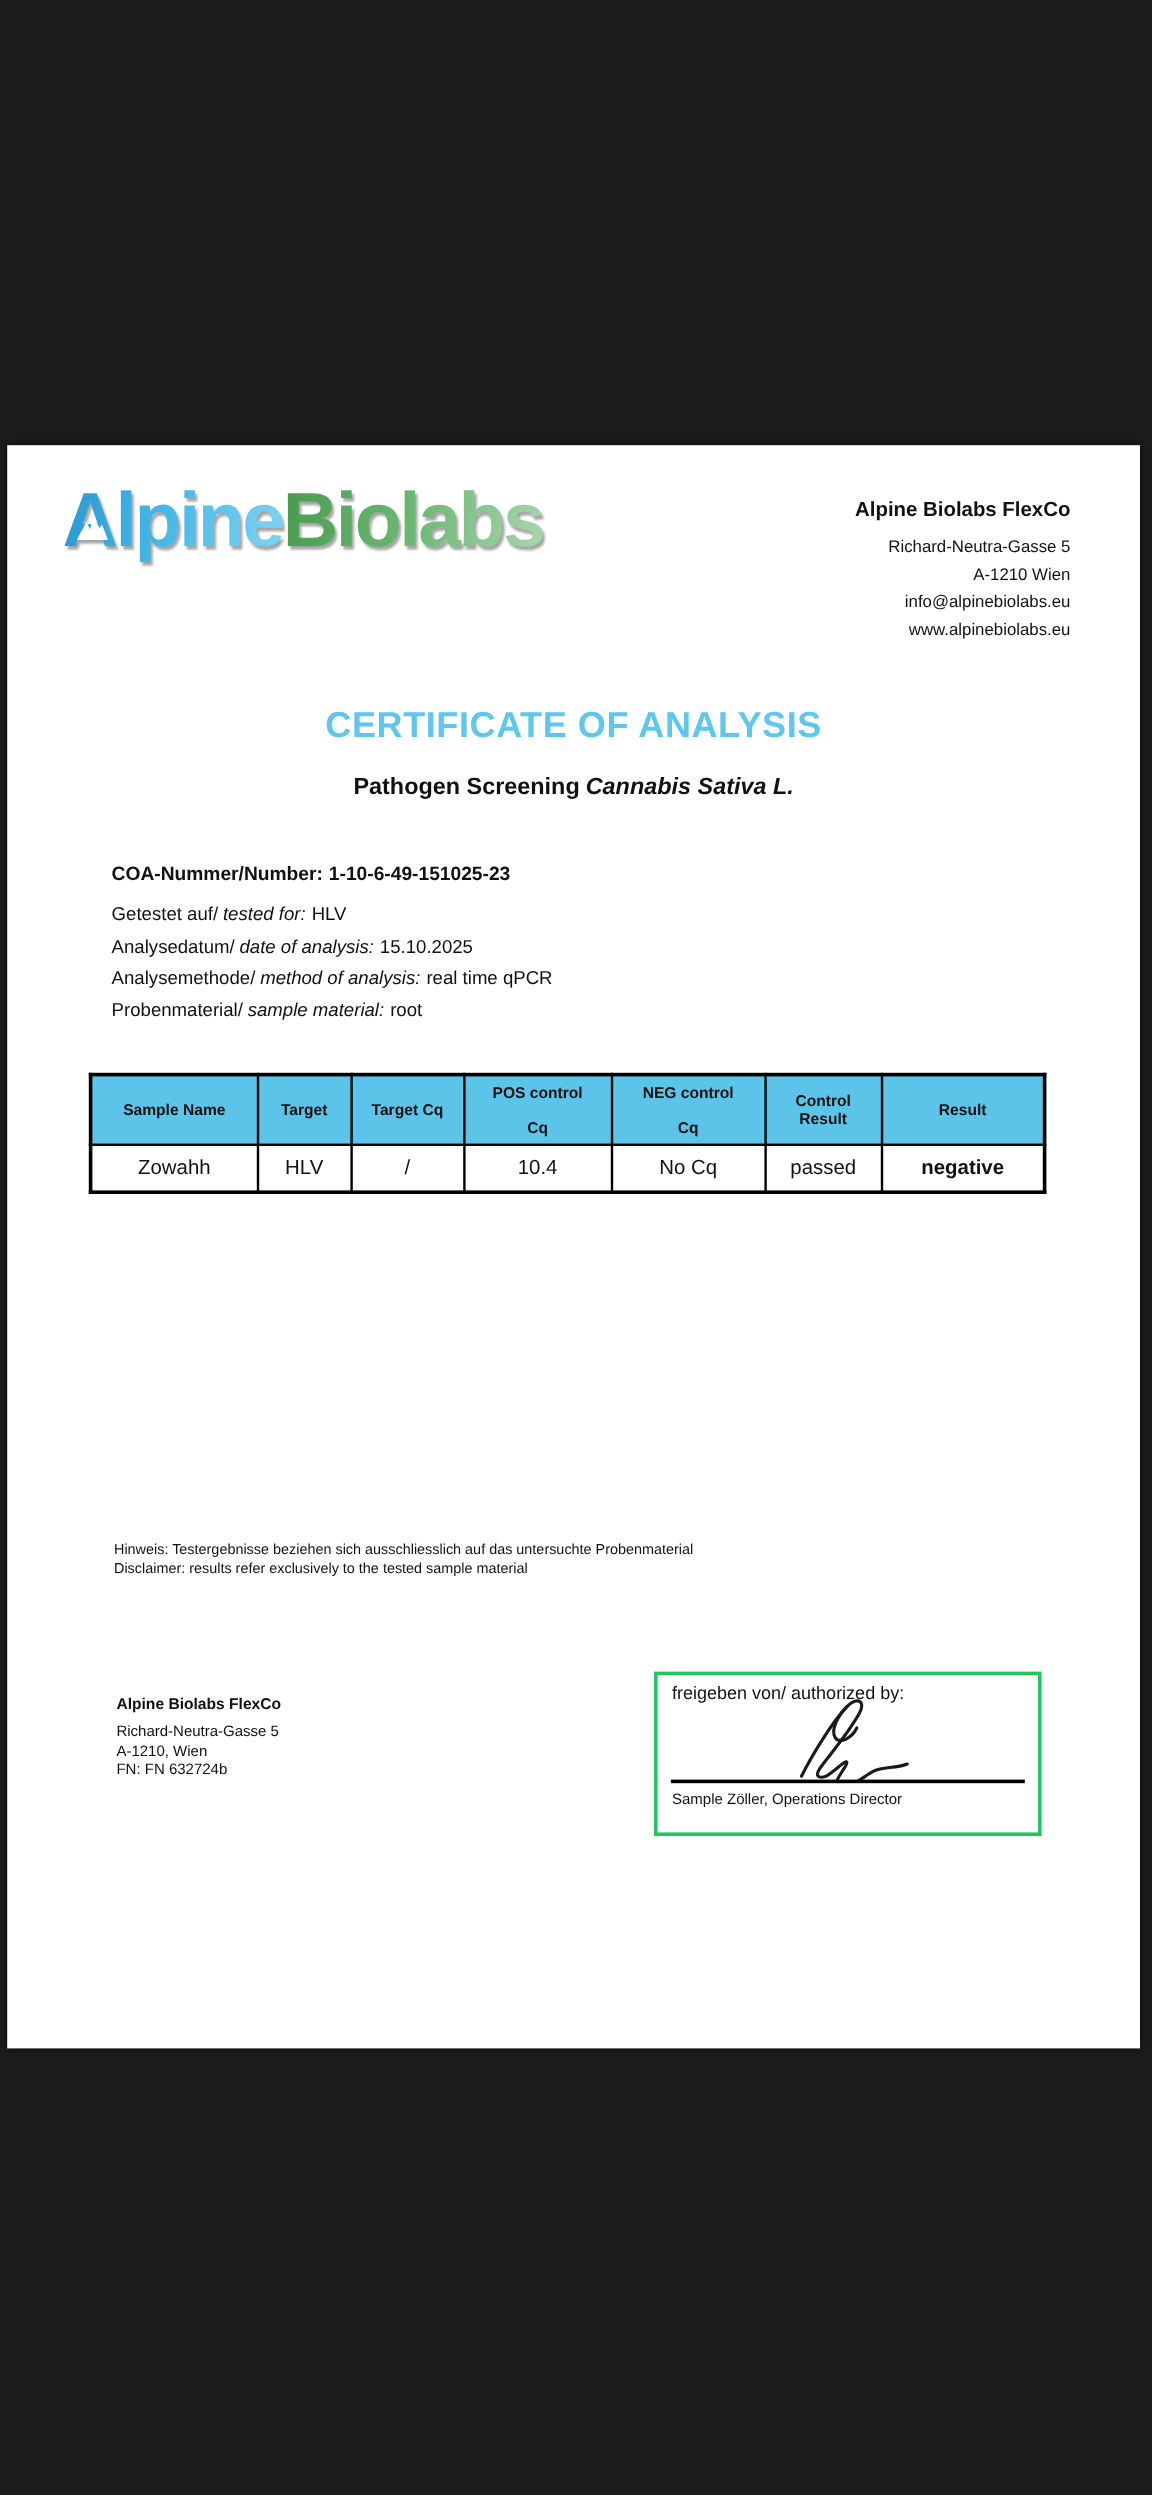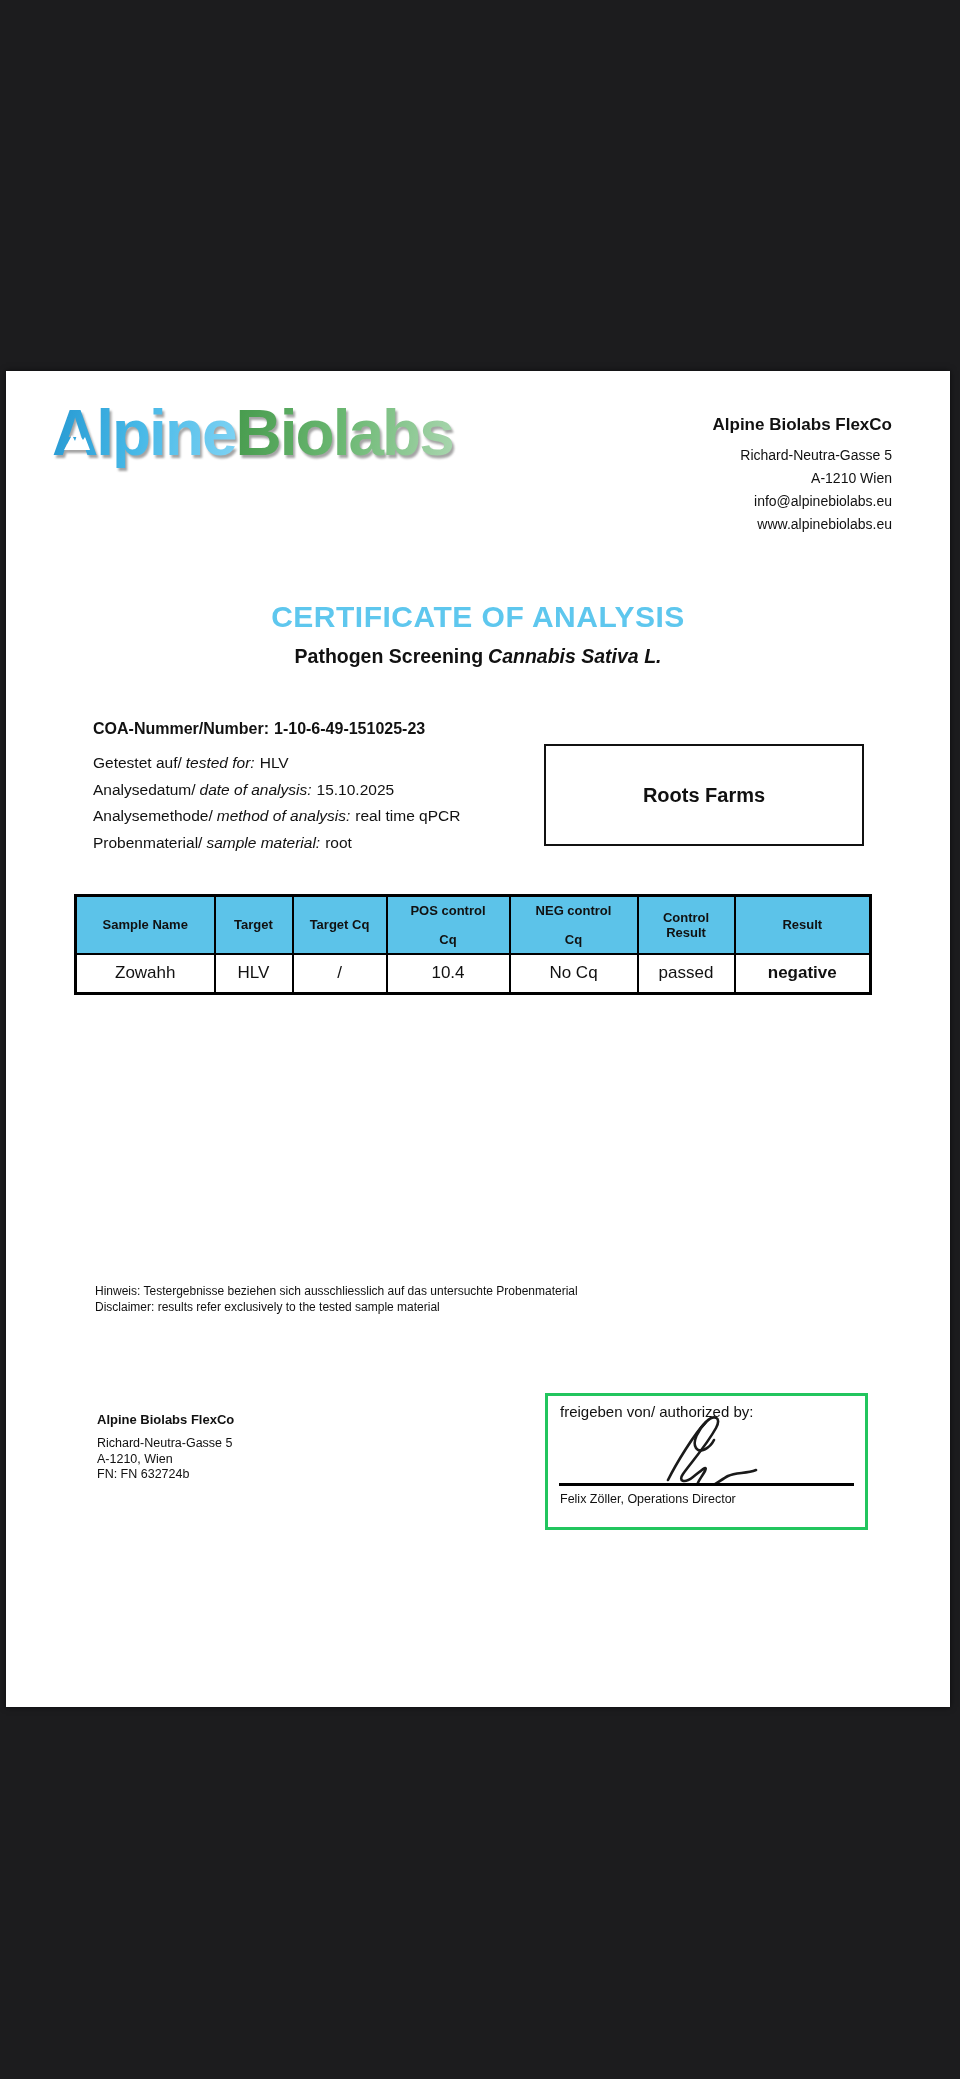--- a/index.html
+++ b/index.html
@@ -25,21 +25,21 @@
               -webkit-background-clip:text; background-clip:text; color:transparent; }
   .logo .w2 { background:linear-gradient(100deg,#479b4d 0%,#6cb873 50%,#a9d6af 100%);
               -webkit-background-clip:text; background-clip:text; color:transparent; }
   .logo-mountain { position:absolute; left:12px; top:31px; }
   
   .hdr-right { position:absolute; right:58px; top:44px; text-align:right; }
   .hdr-right .company { font-weight:bold; font-size:17px; margin-bottom:9px; }
   .hdr-right .addr div { font-size:14px; line-height:23px; }
   
   .title { position:absolute; left:0; top:217px; width:100%; text-align:center;
-           font-size:30px; font-weight:bold; letter-spacing:0.5px;margin-top:12px; }
+           font-size:30px; font-weight:bold; letter-spacing:0.5px; }
   .subtitle { position:absolute; left:0; top:259px; width:100%; text-align:center;
               font-size:19.5px; font-weight:bold;margin-top:15px; }
   .subtitle .it { font-style:italic; margin-left:5px; }
   
   .coa-line { position:absolute; left:87px; top:349px; font-size:16px; font-weight:bold; }
   .coa-line span { margin-right:5px; }
   .details { position:absolute; left:87px; top:383px; font-size:15.5px; }
   .detail-line { height:26.5px; }
   .detail-line .de { margin-right:4px; }
   .detail-line .en { font-style:italic; margin-right:5px; }
@@ -110,23 +110,20 @@
       <span class="de">Analysedatum/</span><span class="en">date of analysis:</span><span class="val">15.10.2025</span>
     </div>
     <div class="detail-line">
       <span class="de">Analysemethode/</span><span class="en">method of analysis:</span><span class="val">real time qPCR</span>
     </div>
     <div class="detail-line">
       <span class="de">Probenmaterial/</span><span class="en">sample material:</span><span class="val">root</span>
     </div>
   </div>
 
-  <div class="customer-box">
-    <div class="name">Roots Farms</div>
-  </div>
 
   <div class="results">
     <table>
       <colgroup>
         <col style="width:139px">
           <col style="width:78px">
           <col style="width:94px">
         <col style="width:123px">
           <col style="width:128px">
           <col style="width:97px">
@@ -172,16 +169,16 @@
     </div>
   </div>
 
   <div class="sig-box">
     <div class="sig-label">freigeben von/ authorized by:</div>
     <svg class="sig-svg" width="120" height="70" viewBox="0 0 120 70">
       <path d="M22,66 C30,50 48,20 60,8 C68,0 76,3 70,14 C60,32 44,50 37,60 C32,67 38,70 47,63 C55,57 62,50 59,57 C54,66 46,74 55,75 C64,76 74,66 82,62 C90,58 100,60 110,56" fill="none" stroke="#1a1a1a" stroke-width="2.6" stroke-linecap="round" stroke-linejoin="round"></path>
       <path d="M60,8 C52,16 46,28 50,34 C54,40 64,34 68,26" fill="none" stroke="#1a1a1a" stroke-width="2.6" stroke-linecap="round"></path>
     </svg>
     <div class="sig-line"></div>
-    <div class="sig-name">Felix Zöller, Operations Director</div>
+    <div class="sig-name">Sample Zöller, Operations Director</div>
   </div>
 
 </div>
 
 </body></html>

